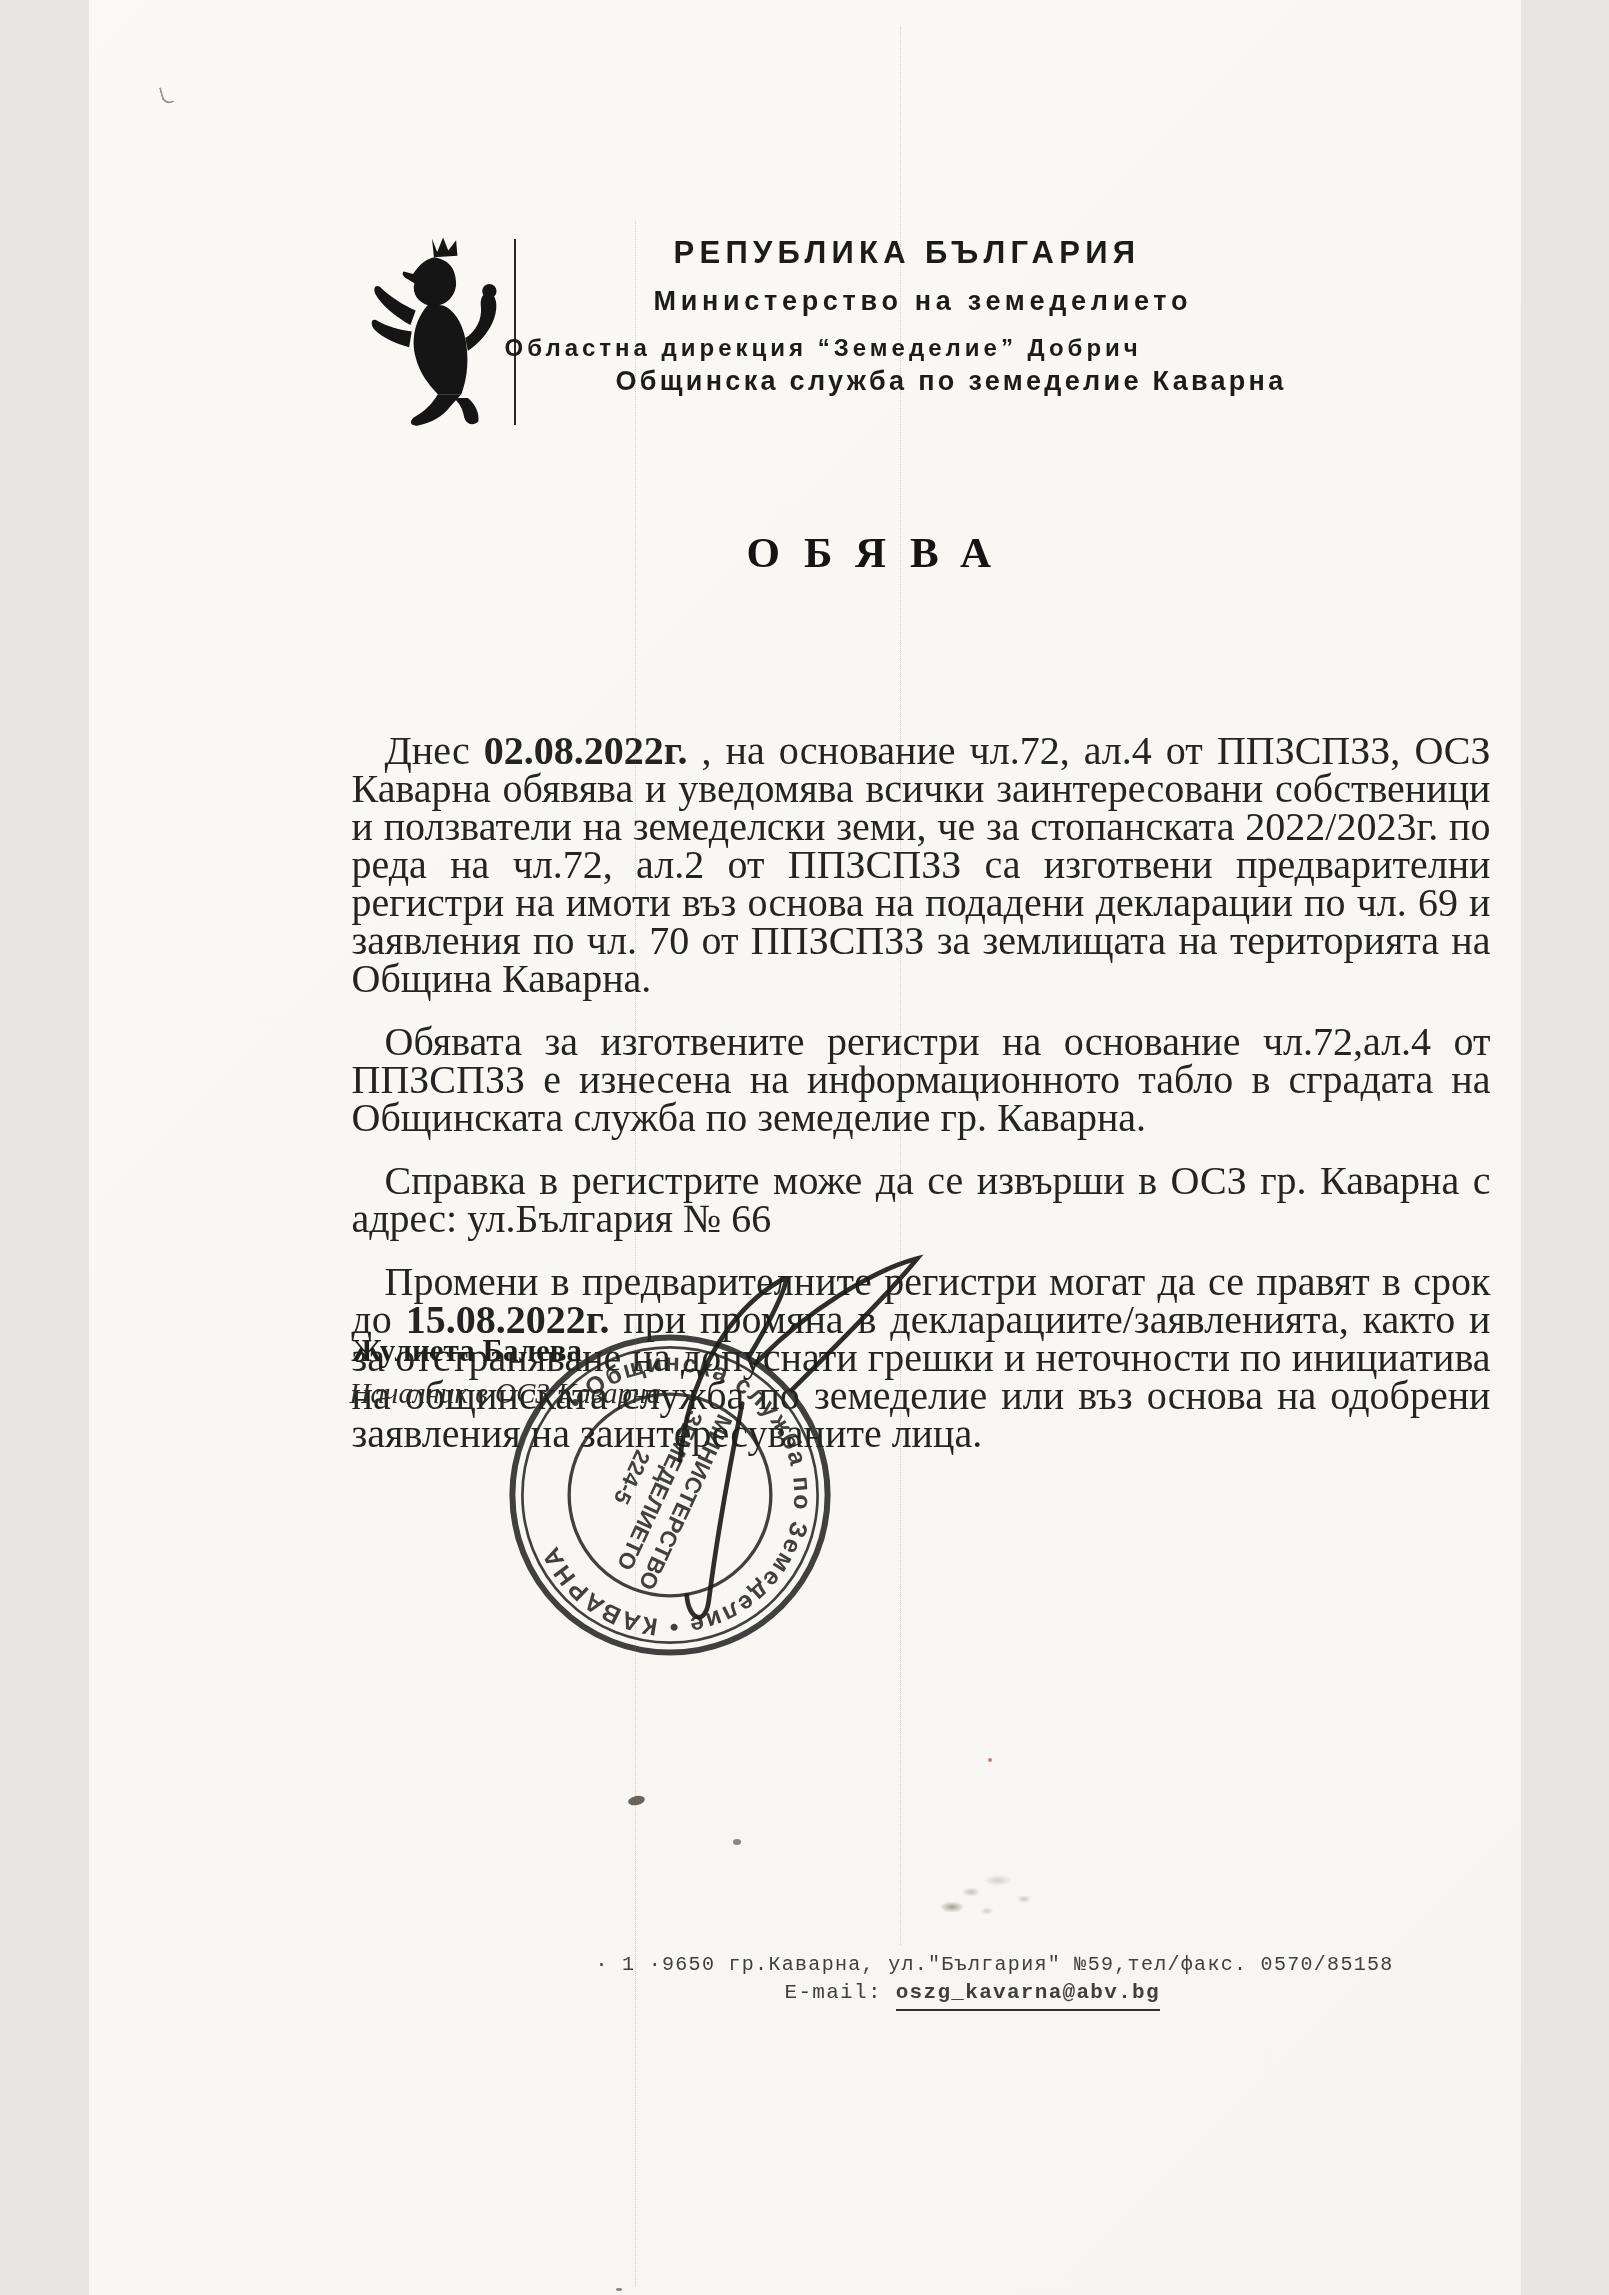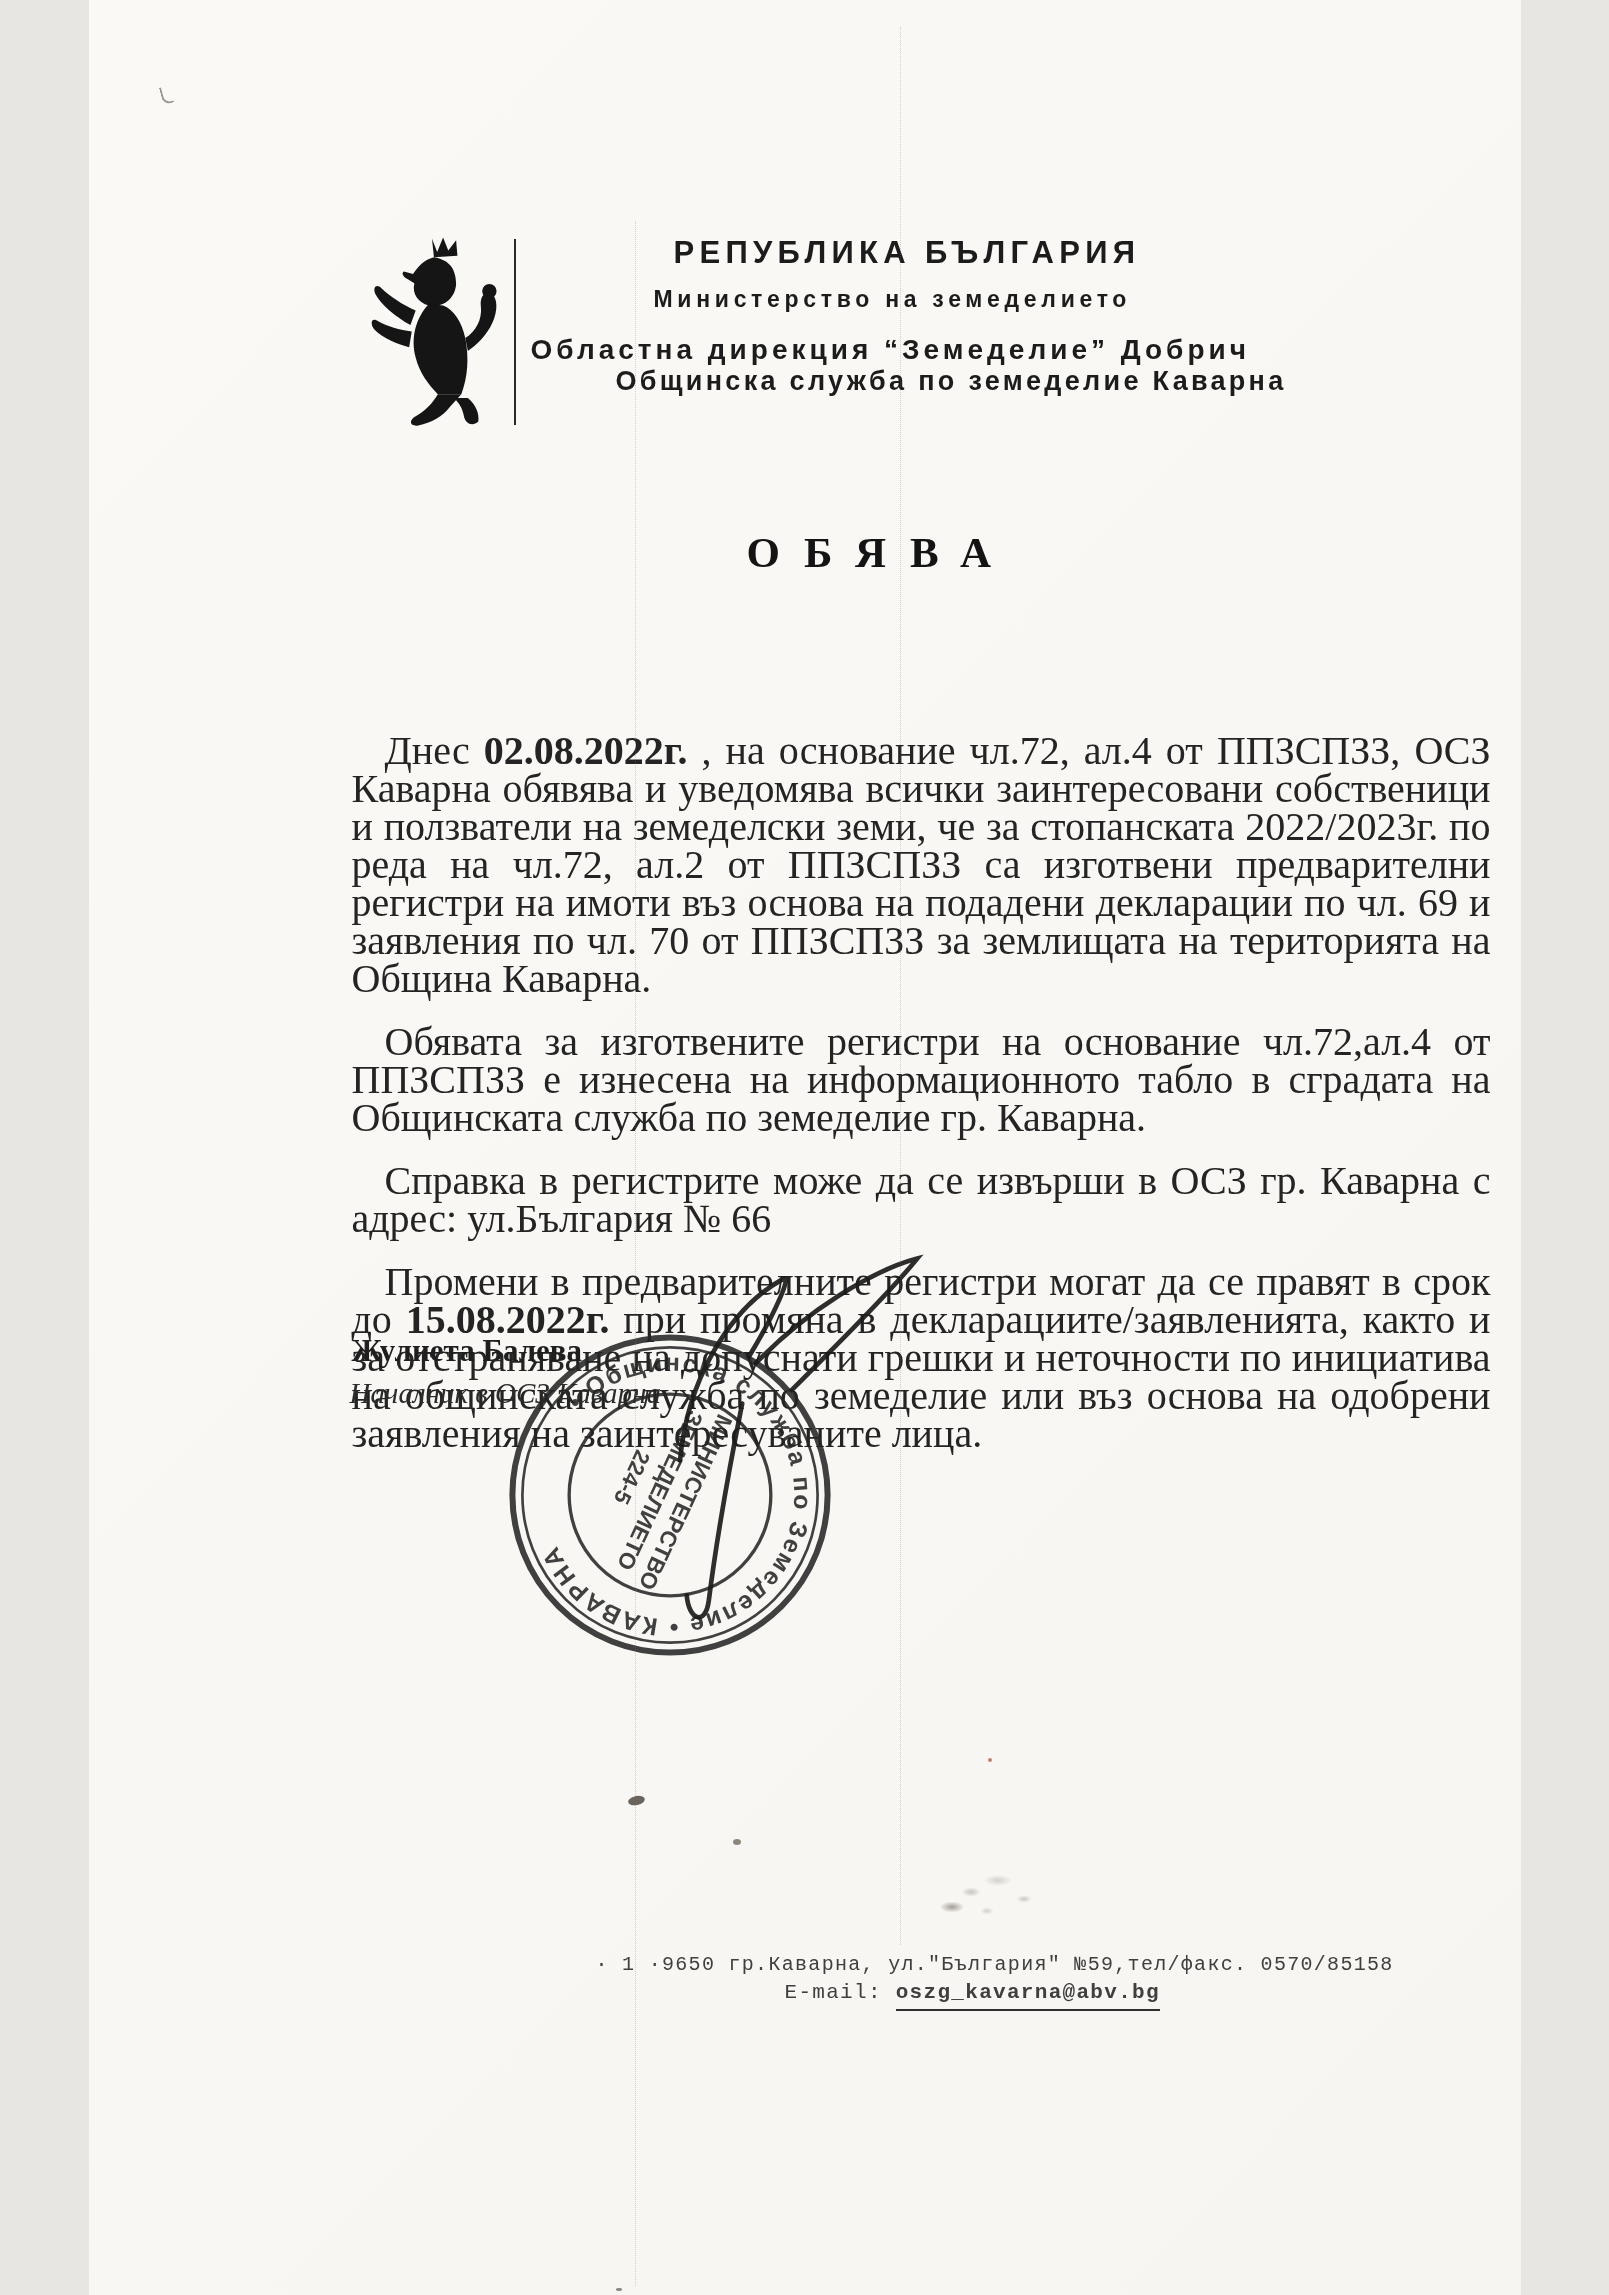--- a/index.html
+++ b/index.html
@@ -34,22 +34,22 @@
     background: #2a2a2a;
   }
   .hline {
     position: absolute;
     font-family: "Liberation Sans", "DejaVu Sans", sans-serif;
     font-weight: bold;
     color: #1c1c1c;
     white-space: nowrap;
   }
   .hline1 { left: 585px; top: 235px; font-size: 31px; letter-spacing: 5.3px; }
-  .hline2 { left: 565px; top: 286px; font-size: 23px; letter-spacing: 4.7px; }
-  .hline3 { left: 442px; top: 334px; font-size: 28px; letter-spacing: 4px; }
+  .hline2 { left: 565px; top: 286px; font-size: 27px; letter-spacing: 4.7px; }
+  .hline3 { left: 416px; top: 334px; font-size: 24px; letter-spacing: 4px; }
   .hline4 { left: 527px; top: 366px; font-size: 27px; letter-spacing: 3.3px; }
 
   
   .doc-title {
     position: absolute;
     left: 658px;
     top: 528px;
     font-size: 43px;
     font-weight: bold;
     letter-spacing: 24px;

